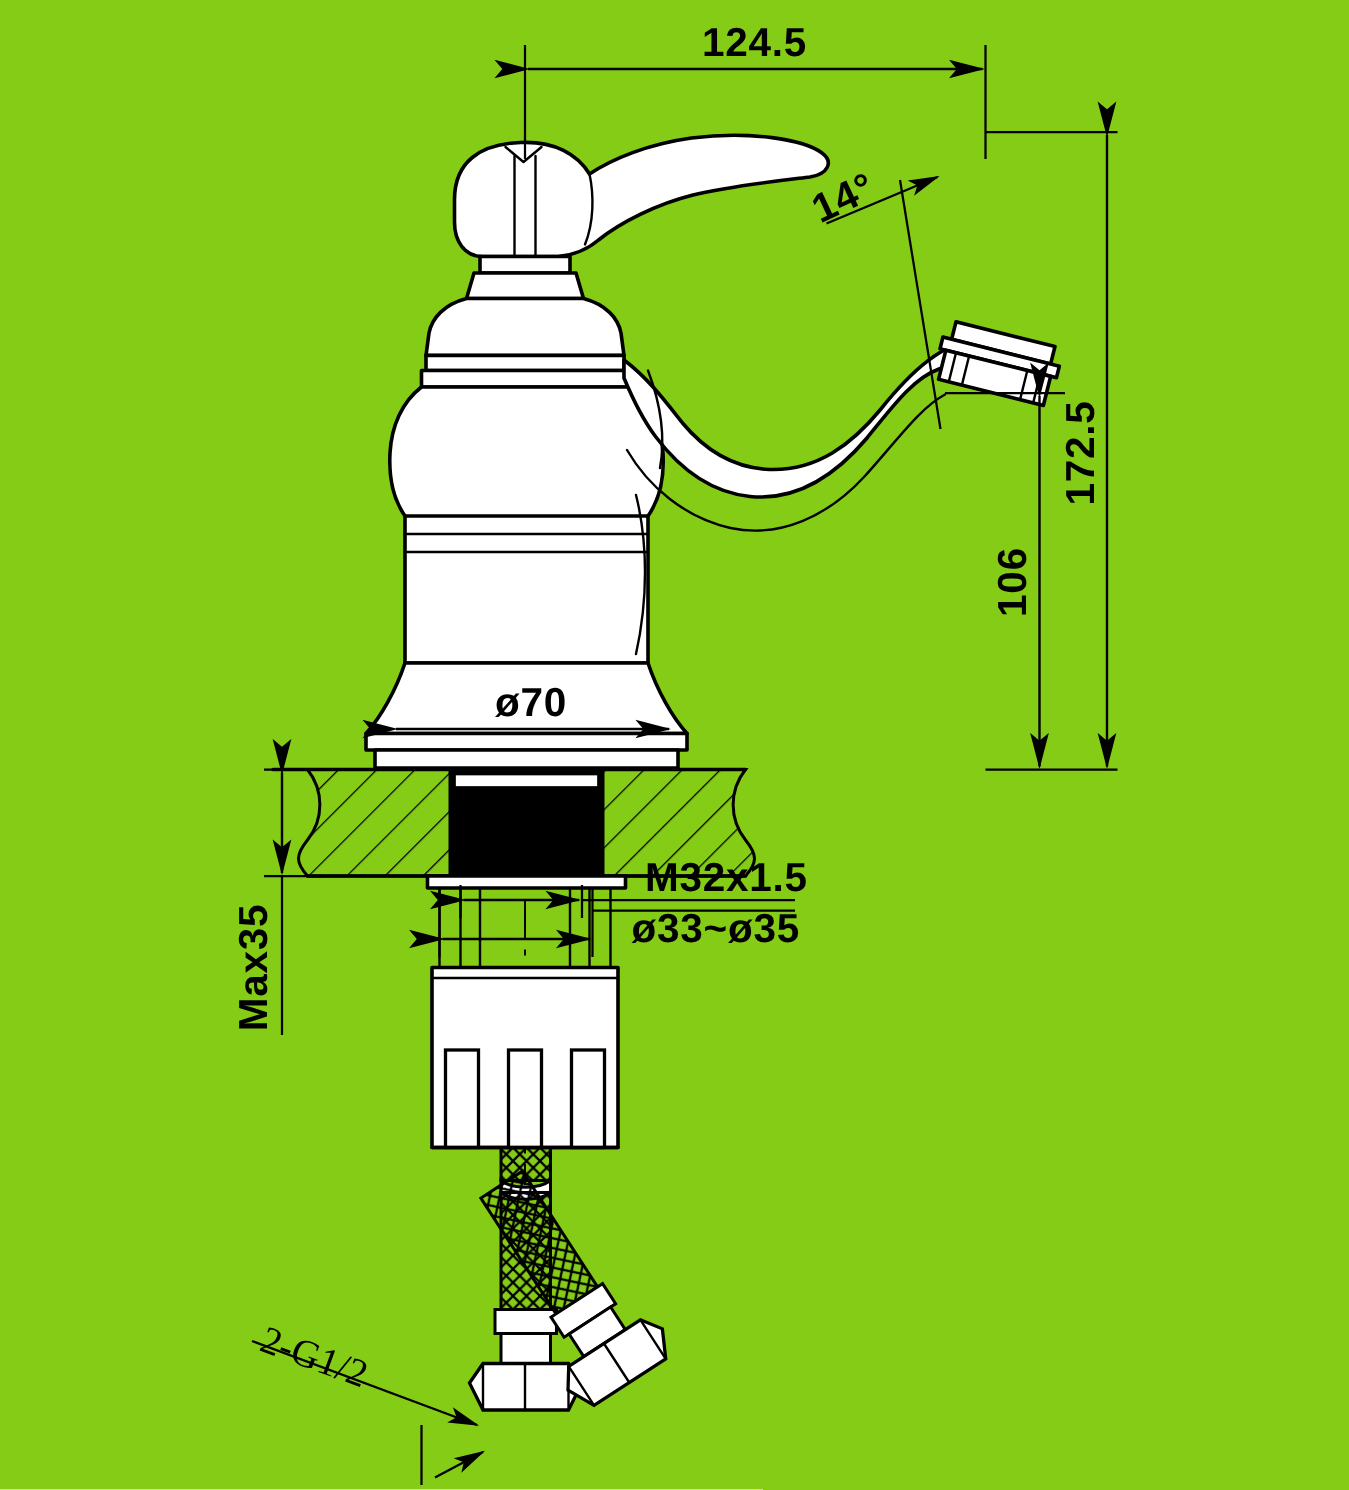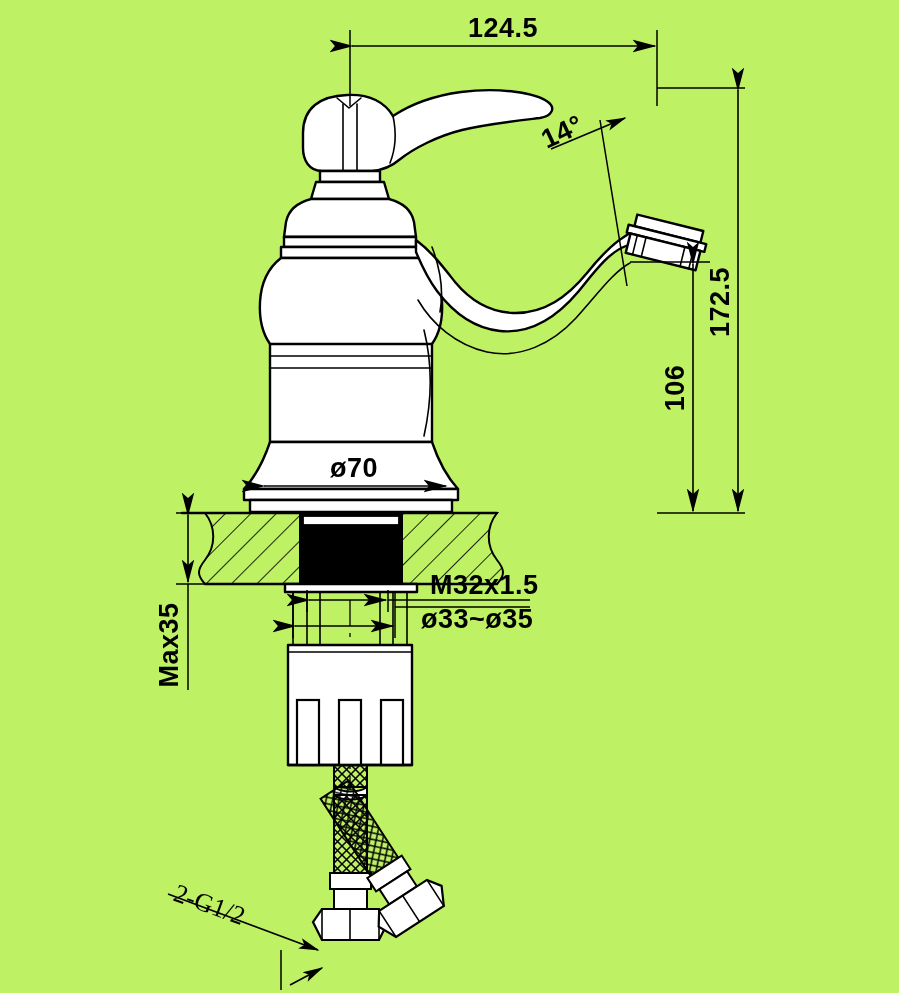--- a/index.html
+++ b/index.html
@@ -8,21 +8,21 @@
     padding: 0;
     background: #ffffff;
   }
   body {
     font-family: "Liberation Sans", sans-serif;
   }
   #drawing-root {
     position: relative;
     width: 899px;
     height: 993px;
-    background: #bef264;
+    background: #84cc16;
     overflow: hidden;
   }
   #drawing-svg {
     position: absolute;
     top: 0;
     left: 0;
     width: 899px;
     height: 993px;
     display: block;
   }

